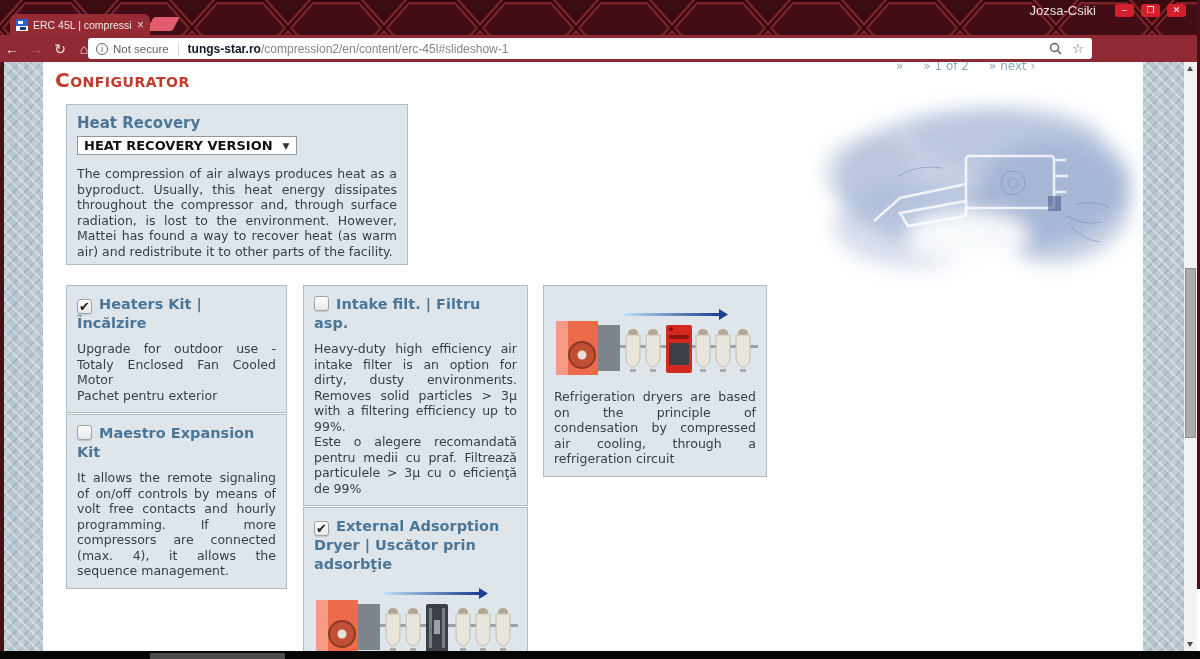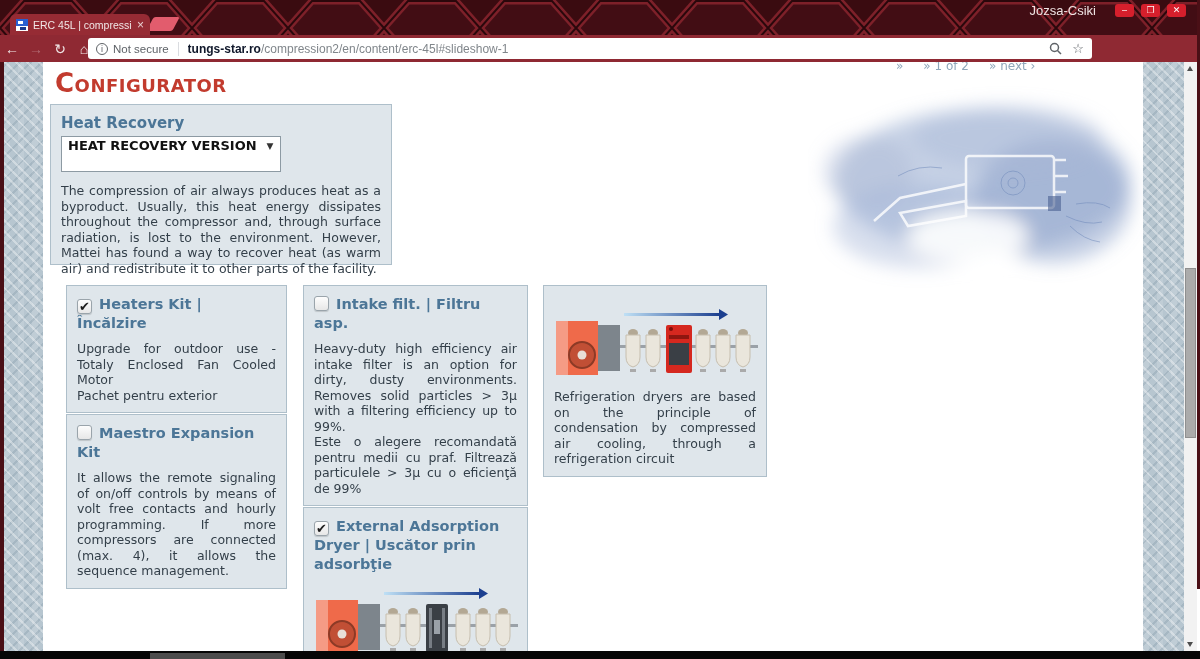--- a/index.html
+++ b/index.html
@@ -54,27 +54,27 @@
   .edge-l { position:absolute; left:0; top:0; width:4px; height:589px; background:#4a0f16; }
   .strip-l { position:absolute; left:4px; top:0; width:39px; height:589px; }
   .strip-r { position:absolute; left:1143px; top:0; width:41px; height:589px; }
   .edge-r { position:absolute; left:1197px; top:-27px; width:3px; height:616px; background:#4a0f16; }
 
   .pagination { position:absolute; left:896px; top:-3px; display:flex; gap:20px; }
   .pg-item { color:#8ea6ba; font-size:12px; font-family:"DejaVu Sans", sans-serif; }
 
   .content { font-family:"DejaVu Sans", sans-serif; }
   .page-title { position:absolute; left:55px; top:6px; font-variant:small-caps; font-weight:bold;
-                font-size:26px; letter-spacing:.5px; color:#c23b2e; font-family:"DejaVu Sans", sans-serif; }
+                font-size:20px; letter-spacing:.5px; color:#c23b2e; font-family:"DejaVu Sans", sans-serif; }
 
   .panel { background:#dfe6eb; border:1px solid #aebfca; padding:9px 10px; font-family:"DejaVu Sans", sans-serif; }
-  .hr-box { position:absolute; left:50px; top:42px; width:342px; height:161px; }
+  .hr-box { position:absolute; left:66px; top:42px; width:342px; height:161px; }
   .hr-label { color:#4c7697; font-weight:bold; font-size:15px; margin-bottom:3px; }
   .select { display:inline-flex; align-items:center; gap:10px; background:#fff; border:1px solid #8d9aa3;
-            padding:1px 6px 18px 6px; font-weight:bold; font-size:13px; color:#111; }
+            padding:1px 6px 1px 6px; font-weight:bold; font-size:13px; color:#111; }
   .select .caret { font-size:9px; color:#333; }
   .panel p, .hr-desc { font-size:12.5px; line-height:15.5px; color:#333f49; text-align:justify; }
   .hr-desc { margin-top:11px; }
 
   .col { position:absolute; top:223px; }
   .col1 { left:66px;  width:221px; }
   .col2 { left:303px; width:225px; }
   .col3 { left:543px; width:224px; }
   .opt-box { margin-bottom:1px; }
   .opt-head { color:#4c7697; font-weight:bold; font-size:14.5px; line-height:19px; margin-bottom:8px; }

